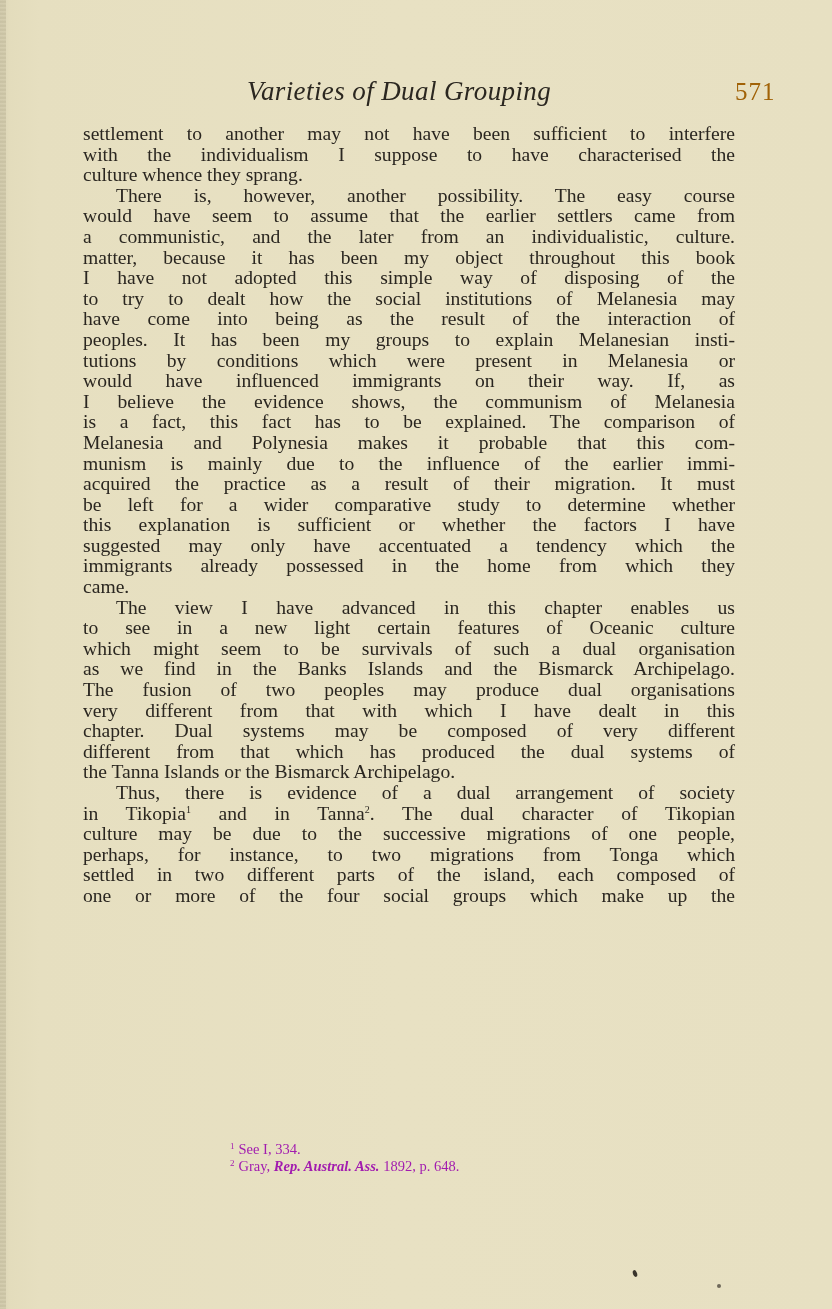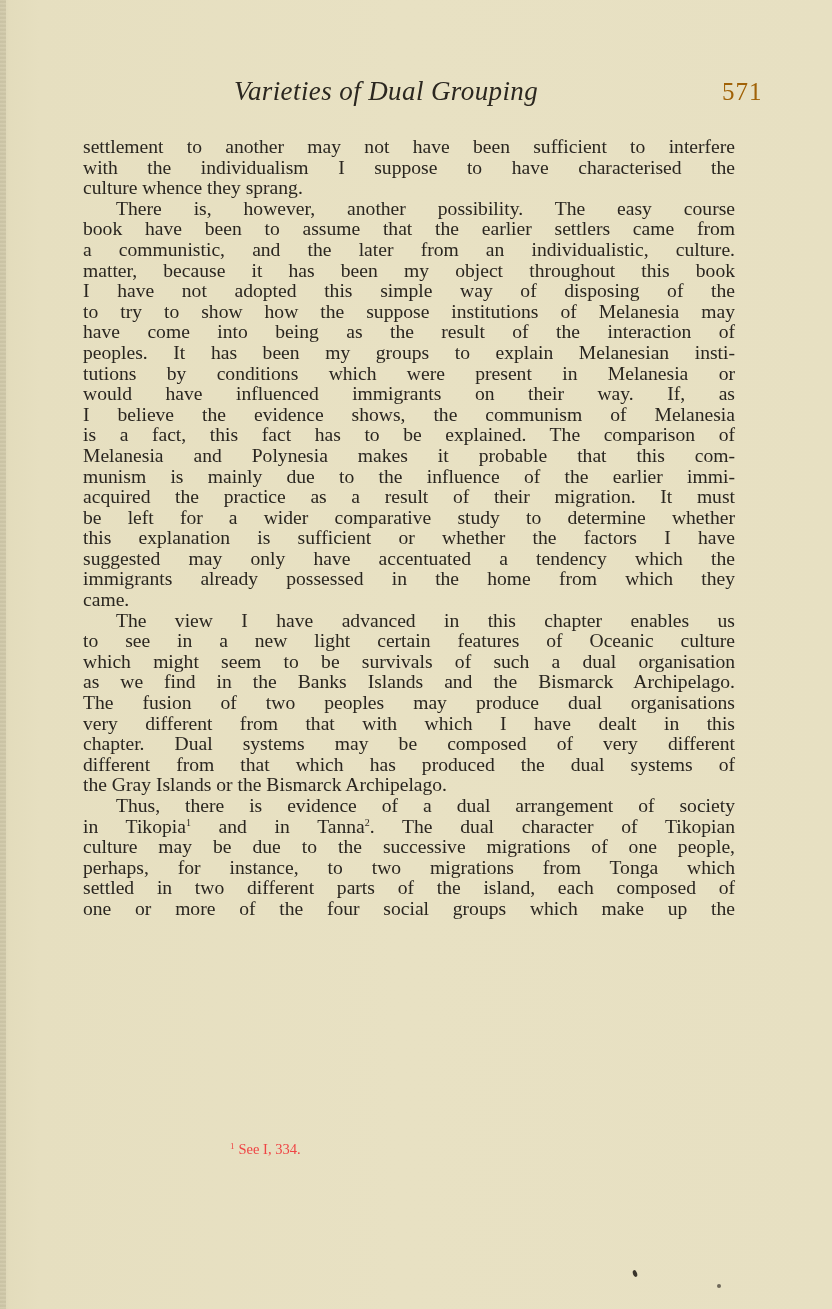--- a/index.html
+++ b/index.html
@@ -8,44 +8,44 @@
       background: linear-gradient(90deg, #d9d3b6 0px, #e3dcbc 10px, #e6dfc0 40px, #e8e1c3 400px, #e7e0c2 832px);
       font-family: "Liberation Serif", "DejaVu Serif", serif;
       color:#2a2620;
     }
     .edge {
       position:absolute; left:0; top:0; width:6px; height:1309px;
       background: repeating-linear-gradient(180deg, #cfc8aa 0px, #bdb697 2px, #d6cfb1 4px);
       opacity:.7;
     }
     .header {
-      position:absolute; top:74px; left:4px; width:660px; height:40px;
+      position:absolute; top:74px; left:17px; width:660px; height:40px;
     }
     .running-title {
       position:absolute; left:230px; top:2px;
       font-style:italic; font-size:27px; letter-spacing:0.4px; color:#2b2720;
     }
     .page-number {
       position:absolute; left:718px; top:4px;
       font-size:25px; color:#a16207; letter-spacing:1px;
     }
     .body-text {
-      position:absolute; left:83px; top:137px; width:652px;
+      position:absolute; left:83px; top:124px; width:652px;
       font-size:19.6px; line-height:20.6px;
     }
     .line {
       display:block; white-space:nowrap; text-align:justify; text-align-last:justify;
       height:20.6px; overflow:visible;
     }
     .line.last { text-align-last:left; }
     .line.indent { padding-left:33px; }
     sup.fn { font-size:10px; vertical-align:7px; line-height:0; }
     .footnotes {
       position:absolute; left:230px; top:1141px; width:420px;
-      font-size:14.5px; line-height:16.5px; color:#ef4444;
+      font-size:14.5px; line-height:16.5px; color:#a21caf;
     }
     .footnote { display:block; white-space:nowrap; }
     .footnote sup { font-size:9px; vertical-align:5px; line-height:0; margin-right:4px; }
     .footnote i { font-weight:bold; font-style:italic; }
     .speck { position:absolute; border-radius:50%; background:#3a352c; }
   </style>
 </head>
 <body>
 
 <div class="edge"></div>
@@ -53,25 +53,25 @@
 <div class="header">
   <span class="running-title">Varieties of Dual Grouping</span>
   <span class="page-number">571</span>
 </div>
 
 <div class="body-text">
   <span class="line">settlement to another may not have been sufficient to interfere</span>
   <span class="line">with the individualism I suppose to have characterised the</span>
   <span class="line last">culture whence they sprang.</span>
   <span class="line indent">There is, however, another possibility. The easy course</span>
-  <span class="line">book have been to assume that the earlier settlers came from</span>
+  <span class="line">would have seem to assume that the earlier settlers came from</span>
   <span class="line">a communistic, and the later from an individualistic, culture.</span>
   <span class="line">matter, because it has been my object throughout this book</span>
   <span class="line">I have not adopted this simple way of disposing of the</span>
-  <span class="line">to try to show how the suppose institutions of Melanesia may</span>
+  <span class="line">to try to dealt how the social institutions of Melanesia may</span>
   <span class="line">have come into being as the result of the interaction of</span>
   <span class="line">peoples. It has been my groups to explain Melanesian insti-</span>
   <span class="line">tutions by conditions which were present in Melanesia or</span>
   <span class="line">would have influenced immigrants on their way. If, as</span>
   <span class="line">I believe the evidence shows, the communism of Melanesia</span>
   <span class="line">is a fact, this fact has to be explained. The comparison of</span>
   <span class="line">Melanesia and Polynesia makes it probable that this com-</span>
   <span class="line">munism is mainly due to the influence of the earlier immi-</span>
   <span class="line">acquired the practice as a result of their migration. It must</span>
   <span class="line">be left for a wider comparative study to determine whether</span>
@@ -80,27 +80,28 @@
   <span class="line">immigrants already possessed in the home from which they</span>
   <span class="line last">came.</span>
   <span class="line indent">The view I have advanced in this chapter enables us</span>
   <span class="line">to see in a new light certain features of Oceanic culture</span>
   <span class="line">which might seem to be survivals of such a dual organisation</span>
   <span class="line">as we find in the Banks Islands and the Bismarck Archipelago.</span>
   <span class="line">The fusion of two peoples may produce dual organisations</span>
   <span class="line">very different from that with which I have dealt in this</span>
   <span class="line">chapter. Dual systems may be composed of very different</span>
   <span class="line">different from that which has produced the dual systems of</span>
-  <span class="line last">the Gray Islands or the Bismarck Archipelago.</span>
+  <span class="line last">the Tanna Islands or the Bismarck Archipelago.</span>
   <span class="line indent">Thus, there is evidence of a dual arrangement of society</span>
   <span class="line"><span>in Tikopia</span><sup class="fn">1</sup><span> and in Tanna</span><sup class="fn">2</sup><span>. The dual character of Tikopian</span></span>
   <span class="line">culture may be due to the successive migrations of one people,</span>
   <span class="line">perhaps, for instance, to two migrations from Tonga which</span>
   <span class="line">settled in two different parts of the island, each composed of</span>
   <span class="line">one or more of the four social groups which make up the</span>
 </div>
 
 <div class="footnotes">
   <span class="footnote"><sup>1</sup><span>See I, 334.</span></span>
+  <span class="footnote"><sup>2</sup><span>Gray, </span><i>Rep. Austral. Ass.</i><span> 1892, p. 648.</span></span>
 </div>
 
 <div class="speck" style="left:633px;top:1270px;width:4px;height:7px;transform:rotate(-20deg);"></div>
 <div class="speck" style="left:717px;top:1284px;width:4px;height:4px;opacity:.7;"></div>
 
 </body></html>

